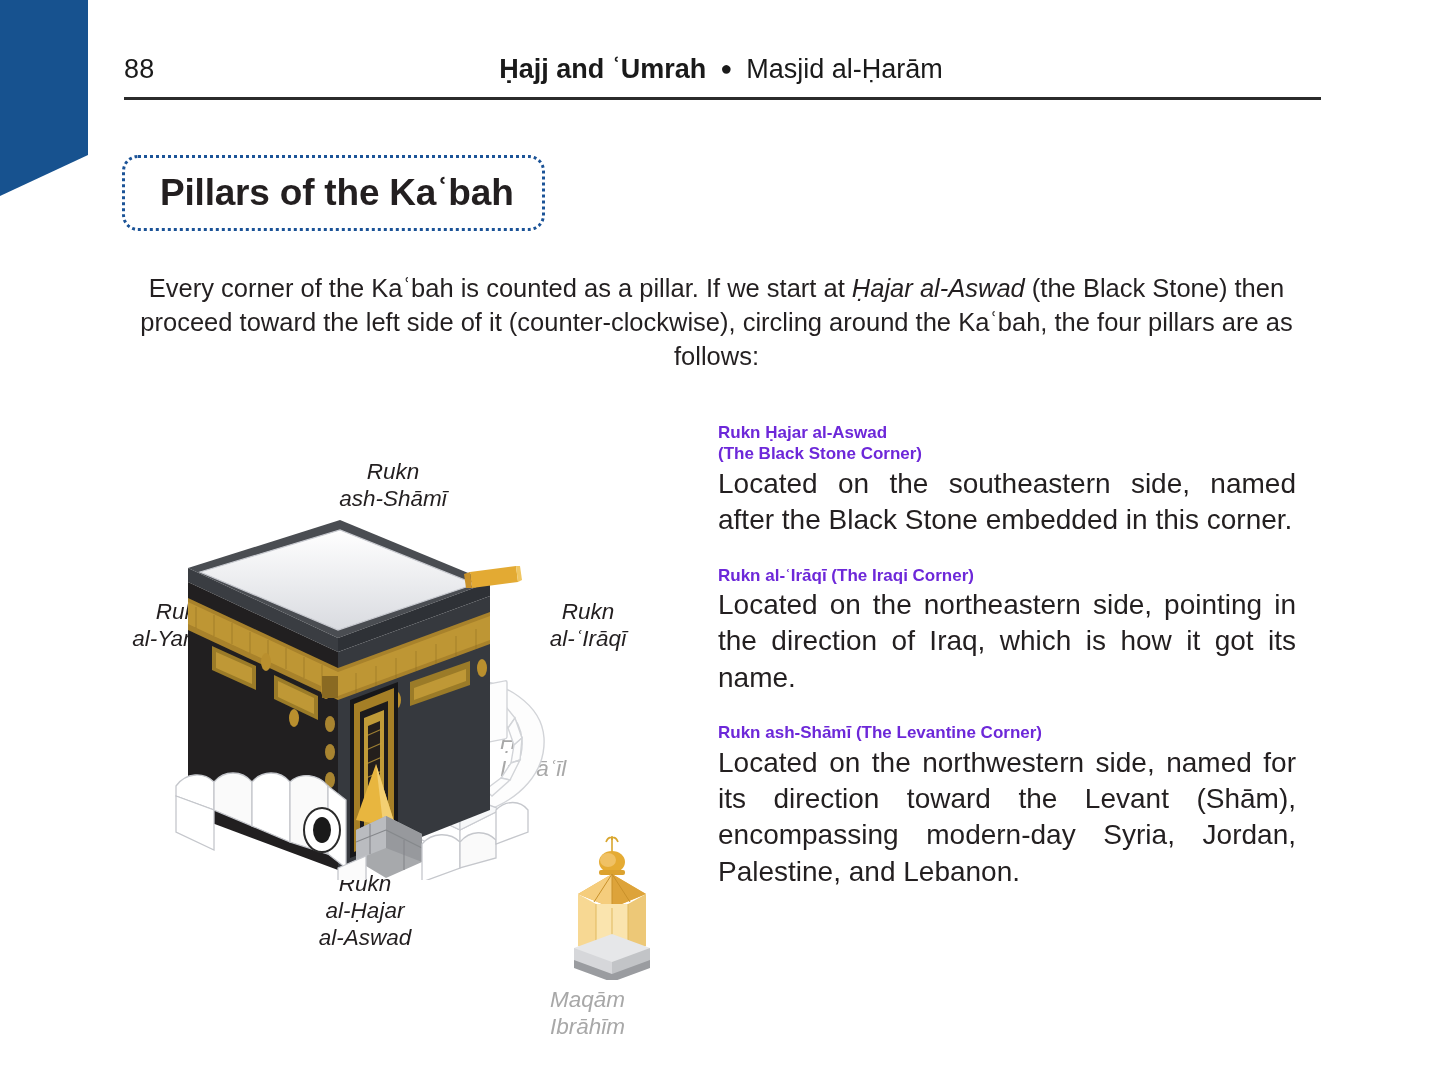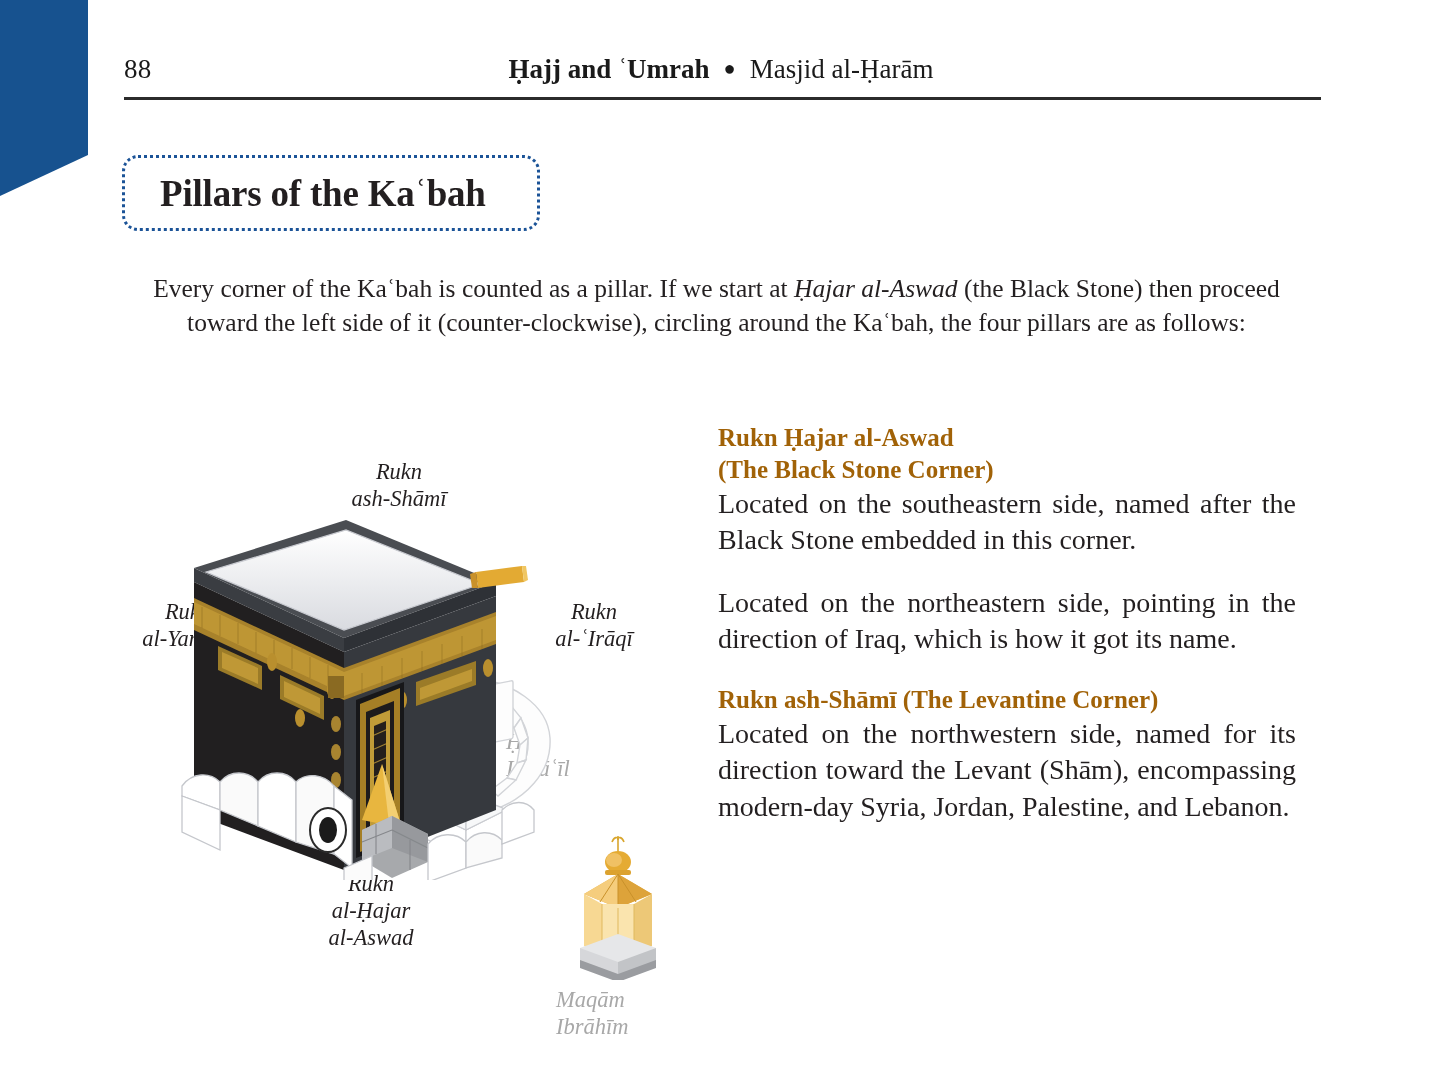--- a/index.html
+++ b/index.html
@@ -8,21 +8,20 @@
     height: 1088px;
     background: #ffffff;
     font-family: "Liberation Sans", sans-serif;
     overflow: hidden;
   }
   .page {
     position: relative;
     width: 1445px;
     height: 1050px;
     background: #ffffff;
-    font-family: Liberation Serif, serif;
   }
 
   
   .corner-tab {
     position: absolute;
     left: 0; top: 0;
     width: 108px; height: 196px;
   }
 
   
@@ -97,38 +96,38 @@
 
   
   .right-col {
     position: absolute;
     left: 718px; top: 422px;
     width: 578px;
   }
   .entry { margin-bottom: 26px; }
   .entry:last-child { margin-bottom: 0; }
   .entry h2 {
-    font-size: 25px;
+    font-size: 17px;
     font-weight: 700;
-    color: #a16207;
+    color: #6d28d9;
     line-height: 1.26;
     margin-bottom: 1px;
   }
   .entry p {
     font-size: 28px;
     line-height: 1.30;
     color: #231f20;
     text-align: justify;
   }
   .entry p.nojust { text-align: left; }
 
   
   .diagram {
     position: absolute;
-    left: 116px; top: 420px;
+    left: 110px; top: 420px;
     width: 600px; height: 640px;
   }
   .dlabel {
     position: absolute;
     font-style: italic;
     font-size: 22.5px;
     line-height: 1.20;
     color: #231f20;
     text-align: center;
     white-space: pre-line;
@@ -388,20 +387,21 @@
   </div>
 
   <div class="right-col">
 
     <div class="entry">
       <h2><span>Rukn Ḥajar al-Aswad</span><br><span>(The Black Stone Corner)</span></h2>
       <p>Located on the southeastern side, named after the Black Stone embedded in this corner.</p>
     </div>
 
     <div class="entry">
+      <h2>Rukn al-ʿIrāqī (The Iraqi Corner)</h2>
       <p>Located on the northeastern side, pointing in the direction of Iraq, which is how it got its name.</p>
     </div>
 
     <div class="entry">
       <h2>Rukn ash-Shāmī (The Levantine Corner)</h2>
       <p>Located on the northwestern side, named for its direction toward the Levant (Shām), encompassing modern-day Syria, Jordan, Palestine, and Lebanon.</p>
     </div>
 
 
   </div>

